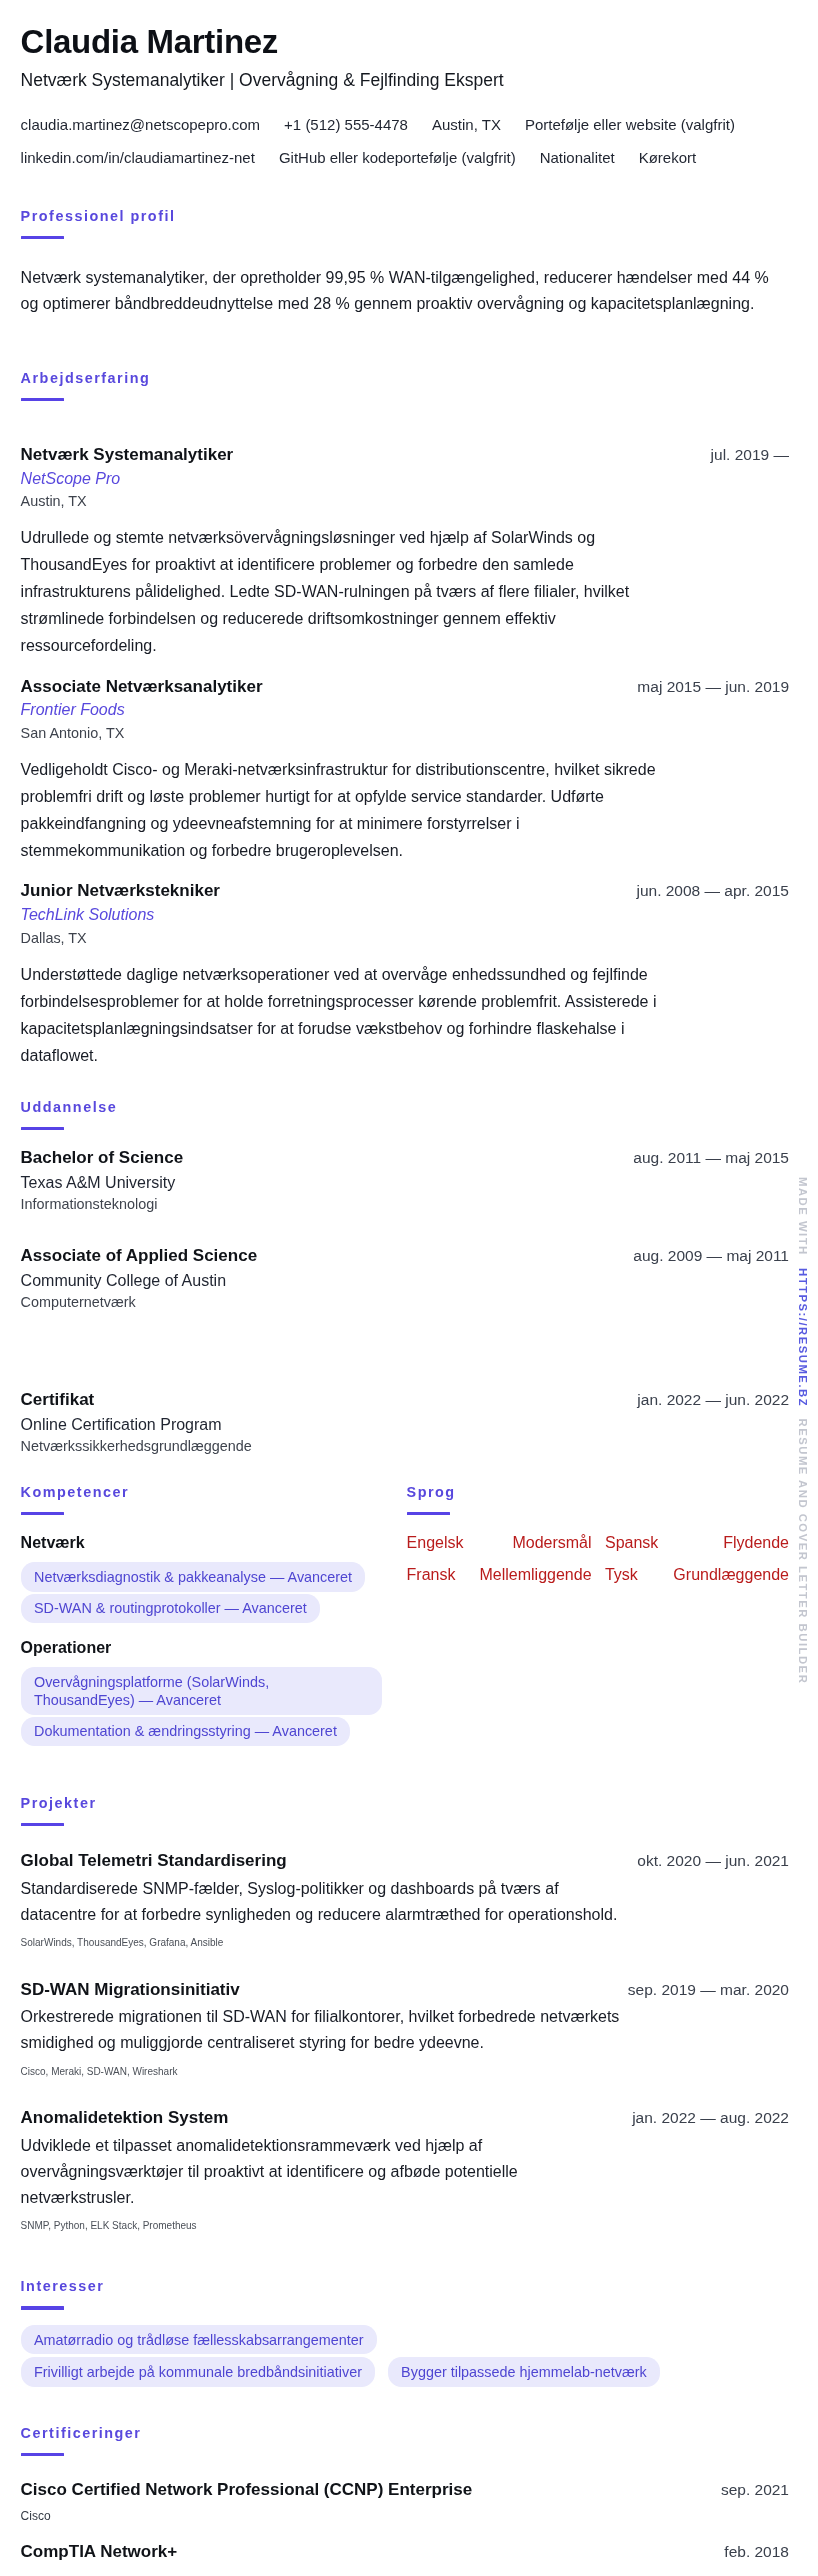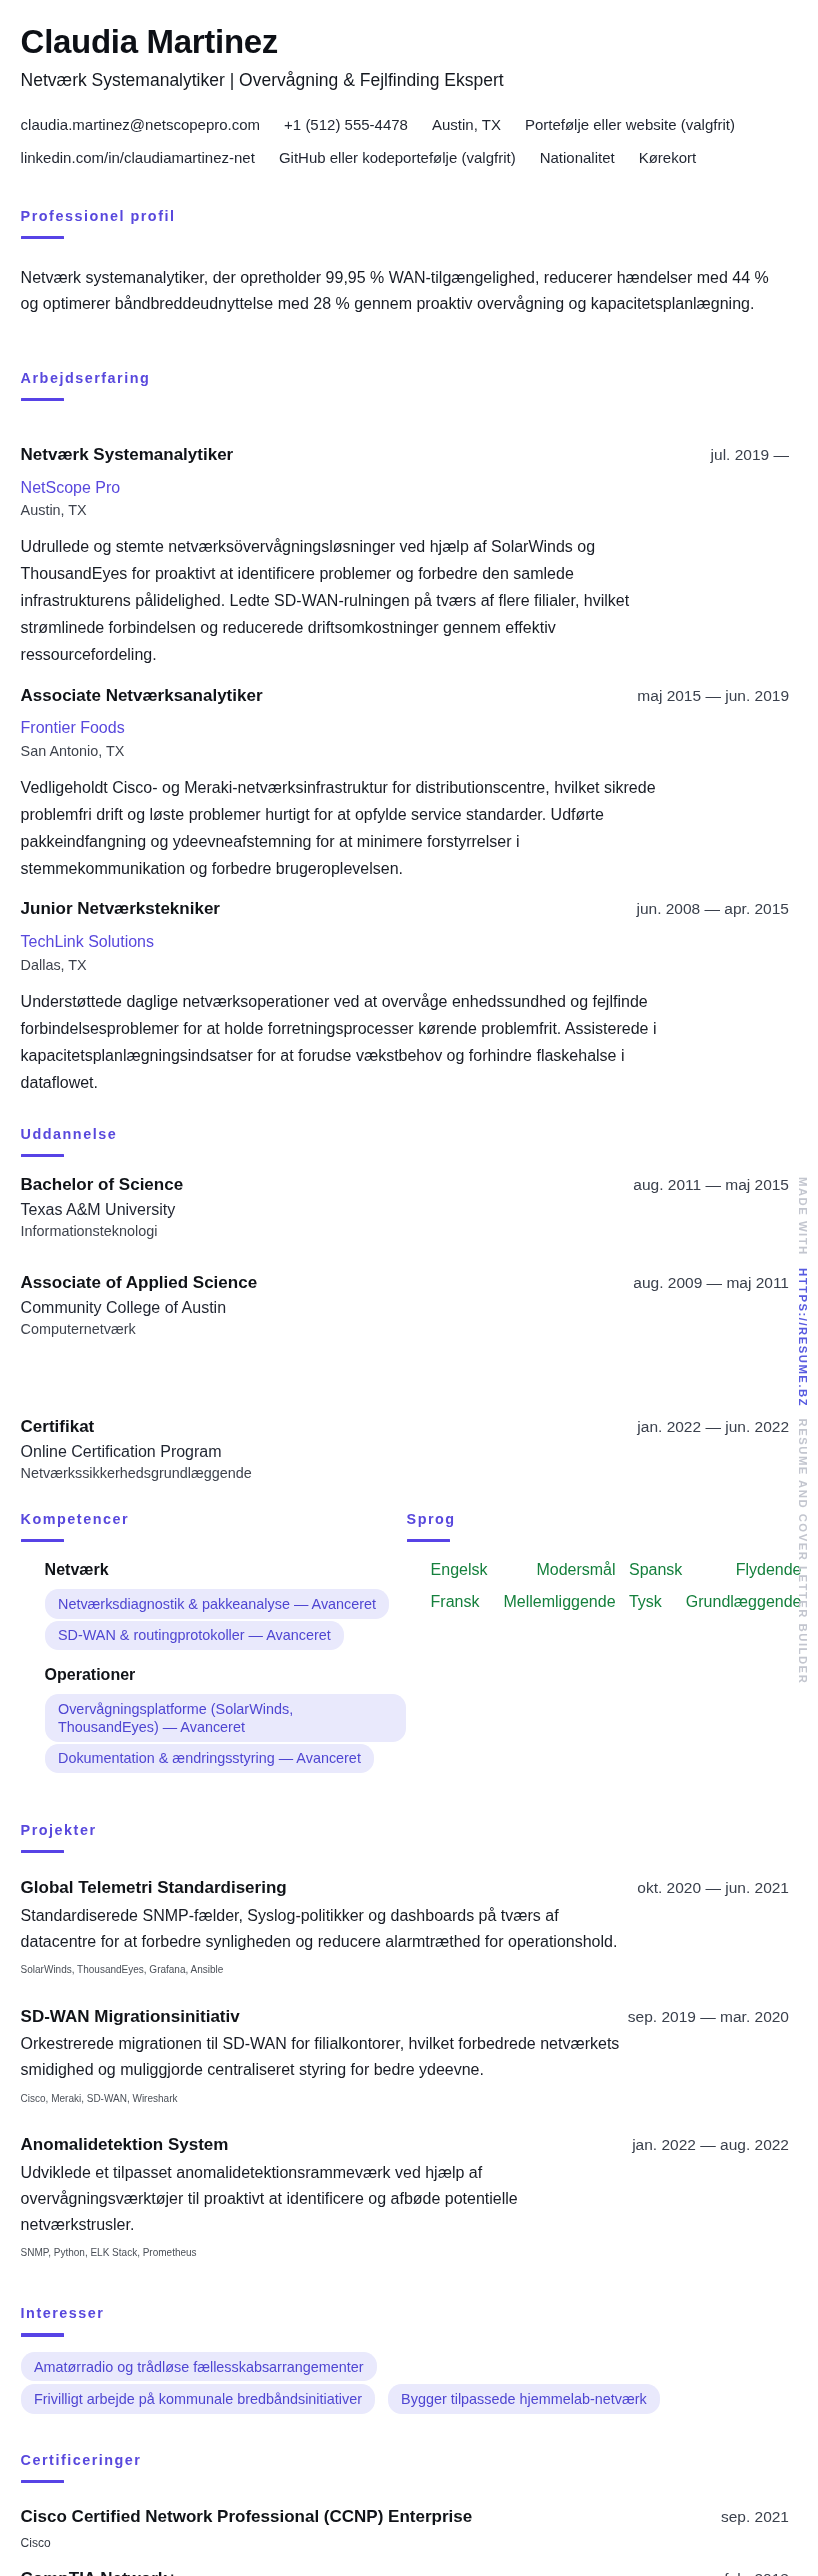--- a/index.html
+++ b/index.html
@@ -30,39 +30,39 @@
   .sec-interests{margin-top:43px;}
   .sec-certifications{margin-top:37px;}
   
   .profile-text{margin-top:26px;font-size:16px;line-height:26px;color:var(--text);max-width:771px;}
   
   .item-row{display:flex;justify-content:space-between;align-items:baseline;gap:3px;}
   .item-title{font-size:17px;font-weight:700;line-height:21.6px;color:#101318;}
   .item-date{font-size:15.5px;color:var(--date);white-space:nowrap;line-height:21.6px;}
   .job{margin-top:16.5px;}
   .job.first{margin-top:43px;}
-  .job-company{margin-top:12px;font-size:16px;line-height:20.6px;color:var(--accent);}
+  .job-company{margin-top:3px;font-size:16px;line-height:20.6px;color:var(--accent);font-style:italic;}
   .job-location{margin-top:3.1px;font-size:14.4px;line-height:18.5px;color:var(--muted);}
   .job-desc{margin-top:13.4px;font-size:16px;line-height:27px;color:var(--text);max-width:654px;}
   .edu{margin-top:31px;}
   .edu.first{margin-top:17.5px;}
   .edu.cert-gap{margin-top:77px;}
   .edu-school{margin-top:4.1px;font-size:16px;line-height:20.6px;color:#1f2430;}
   .edu-field{margin-top:2.1px;font-size:14.4px;line-height:18.5px;color:var(--muted);}
   
-  .col-content{margin-top:18.5px;margin-left:24px;}
+  .col-content{margin-top:18.5px;}
   .skill-group-name{font-size:16px;font-weight:700;line-height:20.6px;color:#101318;}
   .skill-group + .skill-group{margin-top:13.4px;}
   .chips{margin-top:8.2px;}
   .chip{display:inline-block;background:var(--chip-bg);color:var(--chip-text);
         font-size:14.4px;line-height:18px;padding:5.7px 13.4px;border-radius:13.4px;
         max-width:361px;margin-bottom:2.1px;}
   .lang-grid{display:grid;grid-template-columns:1fr 1fr;column-gap:13.4px;row-gap:11.3px;}
   .lang-pair{display:flex;justify-content:space-between;align-items:baseline;gap:24px;
-             font-size:16px;line-height:20.6px;color:#15803d;}
+             font-size:16px;line-height:20.6px;color:#b91c1c;}
   
   .project{margin-top:27px;}
   .project.first{margin-top:24px;}
   .project-desc{margin-top:4.1px;font-size:16px;line-height:26px;color:var(--text);max-width:608px;}
   .project-tools{margin-top:7.2px;font-size:10px;line-height:16.5px;color:var(--tools);}
   
   .interest-chips{margin-top:15.5px;display:flex;flex-wrap:wrap;column-gap:12.4px;row-gap:3.1px;
                   max-width:721px;}
   .interest-chips .chip{max-width:none;margin-bottom:0;}
   

